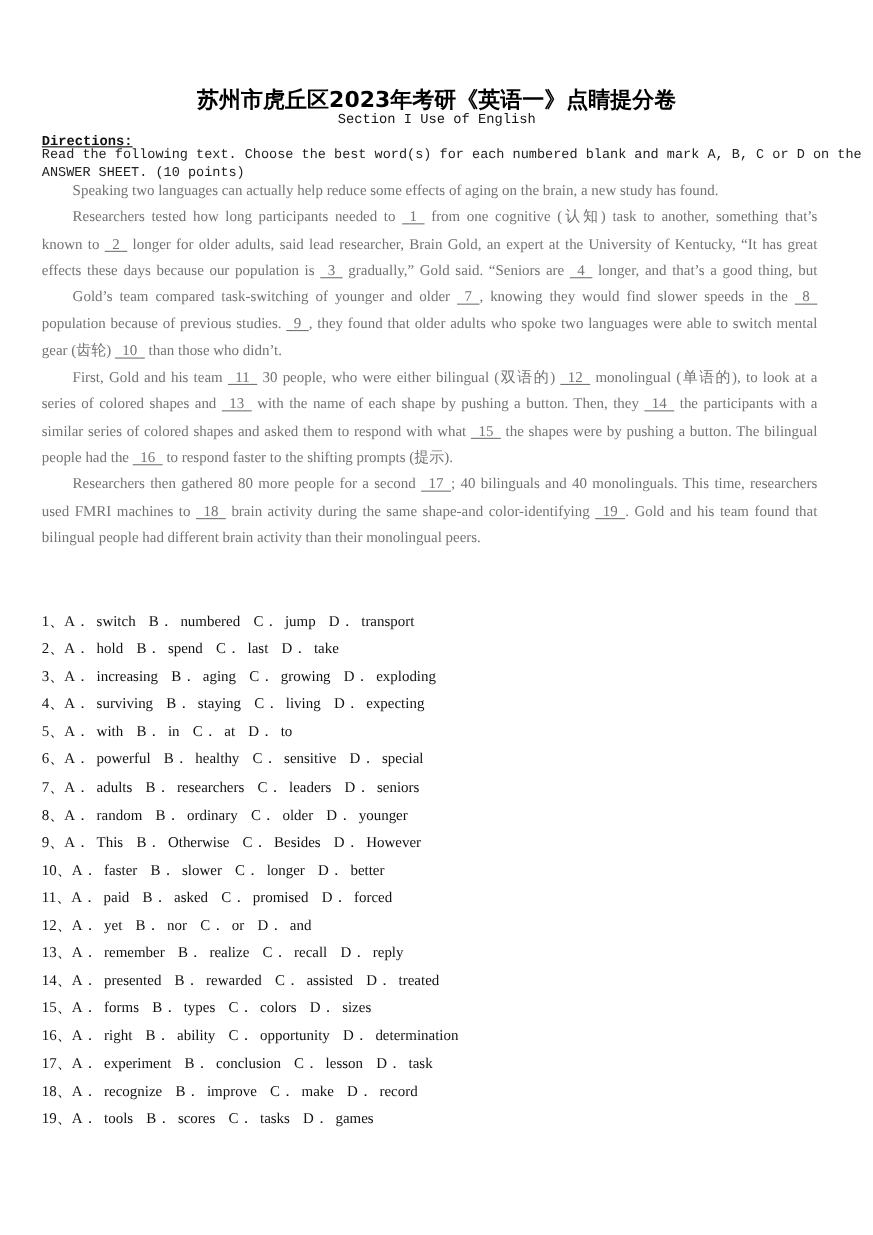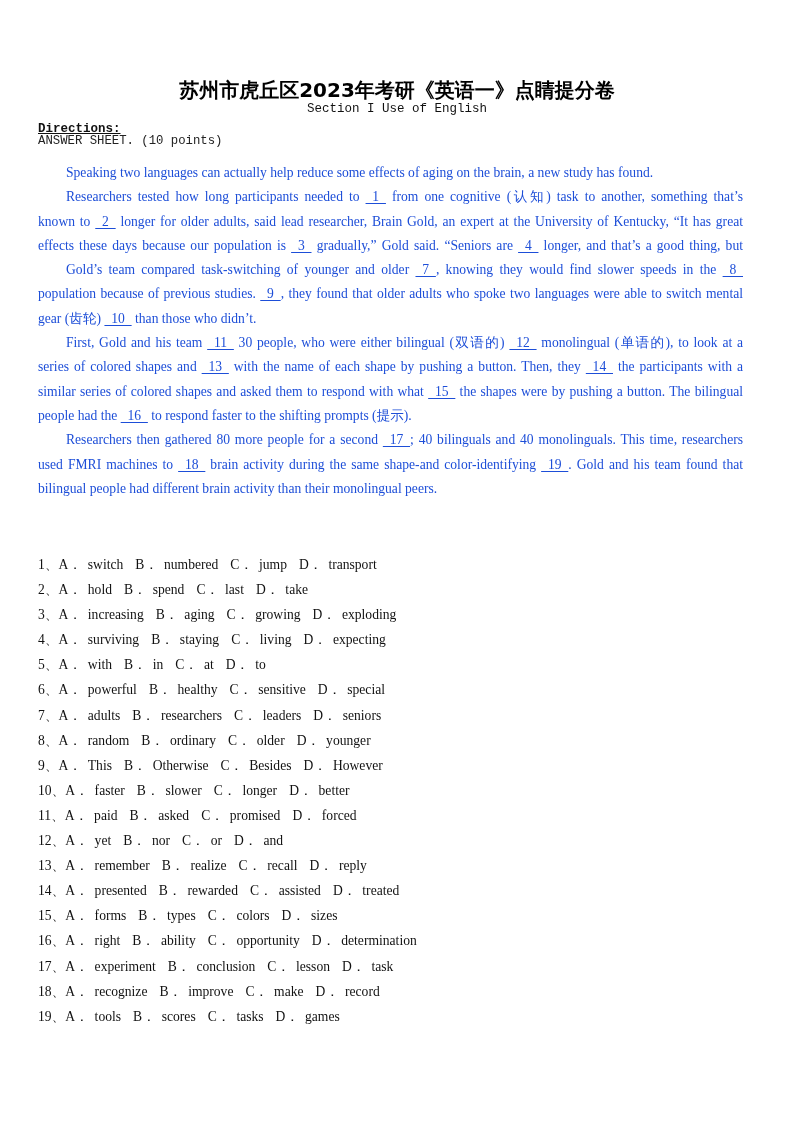--- a/index.html
+++ b/index.html
@@ -17,21 +17,21 @@
     position: absolute; left: 38px; top: 122px;
     font-family: "Liberation Mono", monospace; font-size: 12.5px; font-weight: bold; color: #111; text-decoration: underline;
   }
   .directions-body {
     position: absolute; left: 38px; top: 134px; width: 720px;
     font-family: "Liberation Mono", monospace; font-size: 12.3px; line-height: 15.5px; color: #222;
   }
   .directions-body div { white-space: nowrap; }
   .passage {
     position: absolute; left: 38px; top: 163px; width: 705px;
-    font-family: "Liberation Serif", serif; font-size: 13.6px; color: #1d4ed8;
+    font-family: "Liberation Serif", serif; font-size: 13.6px; color: #737373;
   }
   .pline {
     height: 24.3px; line-height: 20px; white-space: nowrap;
     text-align: justify; text-align-last: justify;
   }
   .pline.indent { padding-left: 28px; }
   .pline.last { text-align-last: left; }
   .blank { display: inline-block; text-decoration: underline; text-underline-offset: 2px; white-space: pre; }
   .options {
     position: absolute; left: 38px; top: 555px;
@@ -43,20 +43,21 @@
   .opt .letter { margin-right: 6px; }
 </style>
 </head>
 <body>
 
 <div class="page">
   <div class="title">苏州市虎丘区2023年考研《英语一》点睛提分卷</div>
   <div class="section">Section I  Use of  English</div>
   <div class="directions-head">Directions:</div>
   <div class="directions-body">
+    <div>Read the following text. Choose the best word(s) for each numbered blank and mark A, B, C or D on the</div>
     <div>ANSWER SHEET. (10 points)</div>
   </div>
 
   <div class="passage" id="passage">
       <div class="pline indent last"><span>Speaking two languages can actually help reduce some effects of aging on the brain, a new study has found.</span></div>
       <div class="pline indent"><span>Researchers tested how long participants needed to </span><span class="blank">  1  </span><span> from one cognitive (认知) task to another, something that’s</span></div>
       <div class="pline"><span>known to </span><span class="blank">  2  </span><span> longer for older adults, said lead researcher, Brain Gold, an expert at the University of Kentucky, “It has great</span></div>
       <div class="pline"><span>effects these days because our population is </span><span class="blank">  3  </span><span> gradually,” Gold said. “Seniors are </span><span class="blank">  4  </span><span> longer, and that’s a good thing, but</span></div>
       <div class="pline indent"><span>Gold’s team compared task-switching of younger and older </span><span class="blank">  7  </span><span>, knowing they would find slower speeds in the </span><span class="blank">  8  </span></div>
       <div class="pline"><span>population because of previous studies. </span><span class="blank">  9  </span><span>, they found that older adults who spoke two languages were able to switch mental</span></div>

